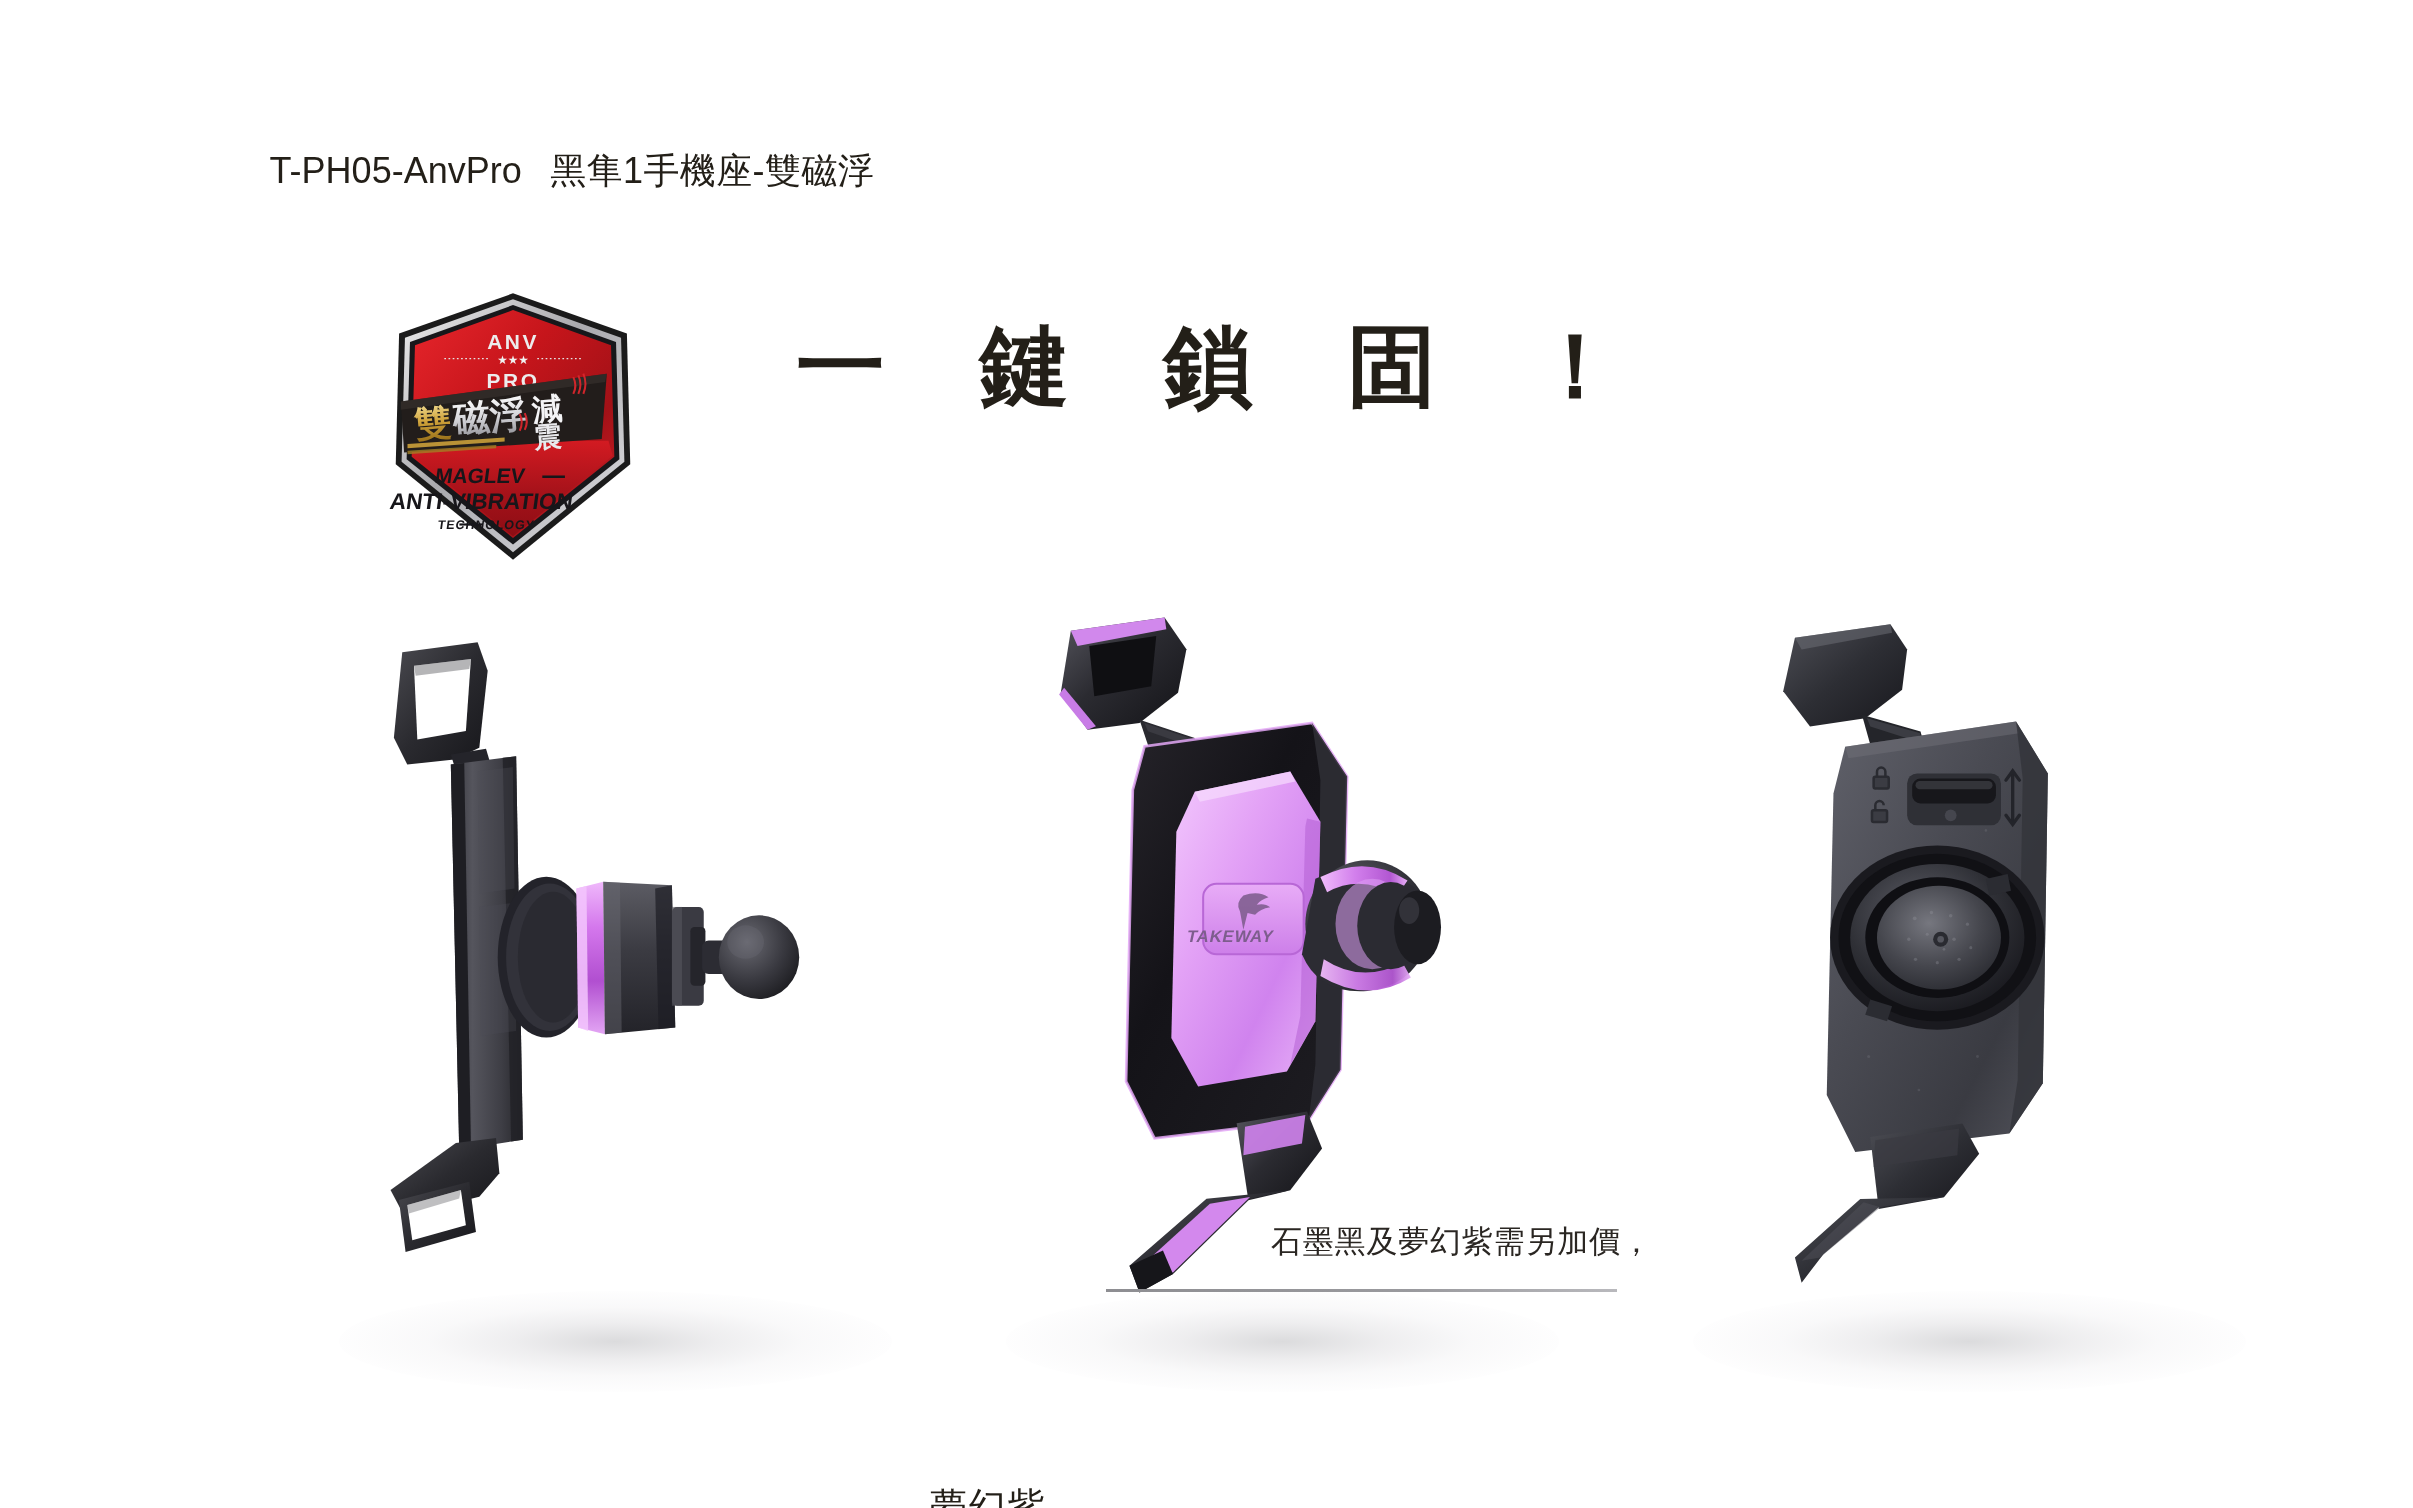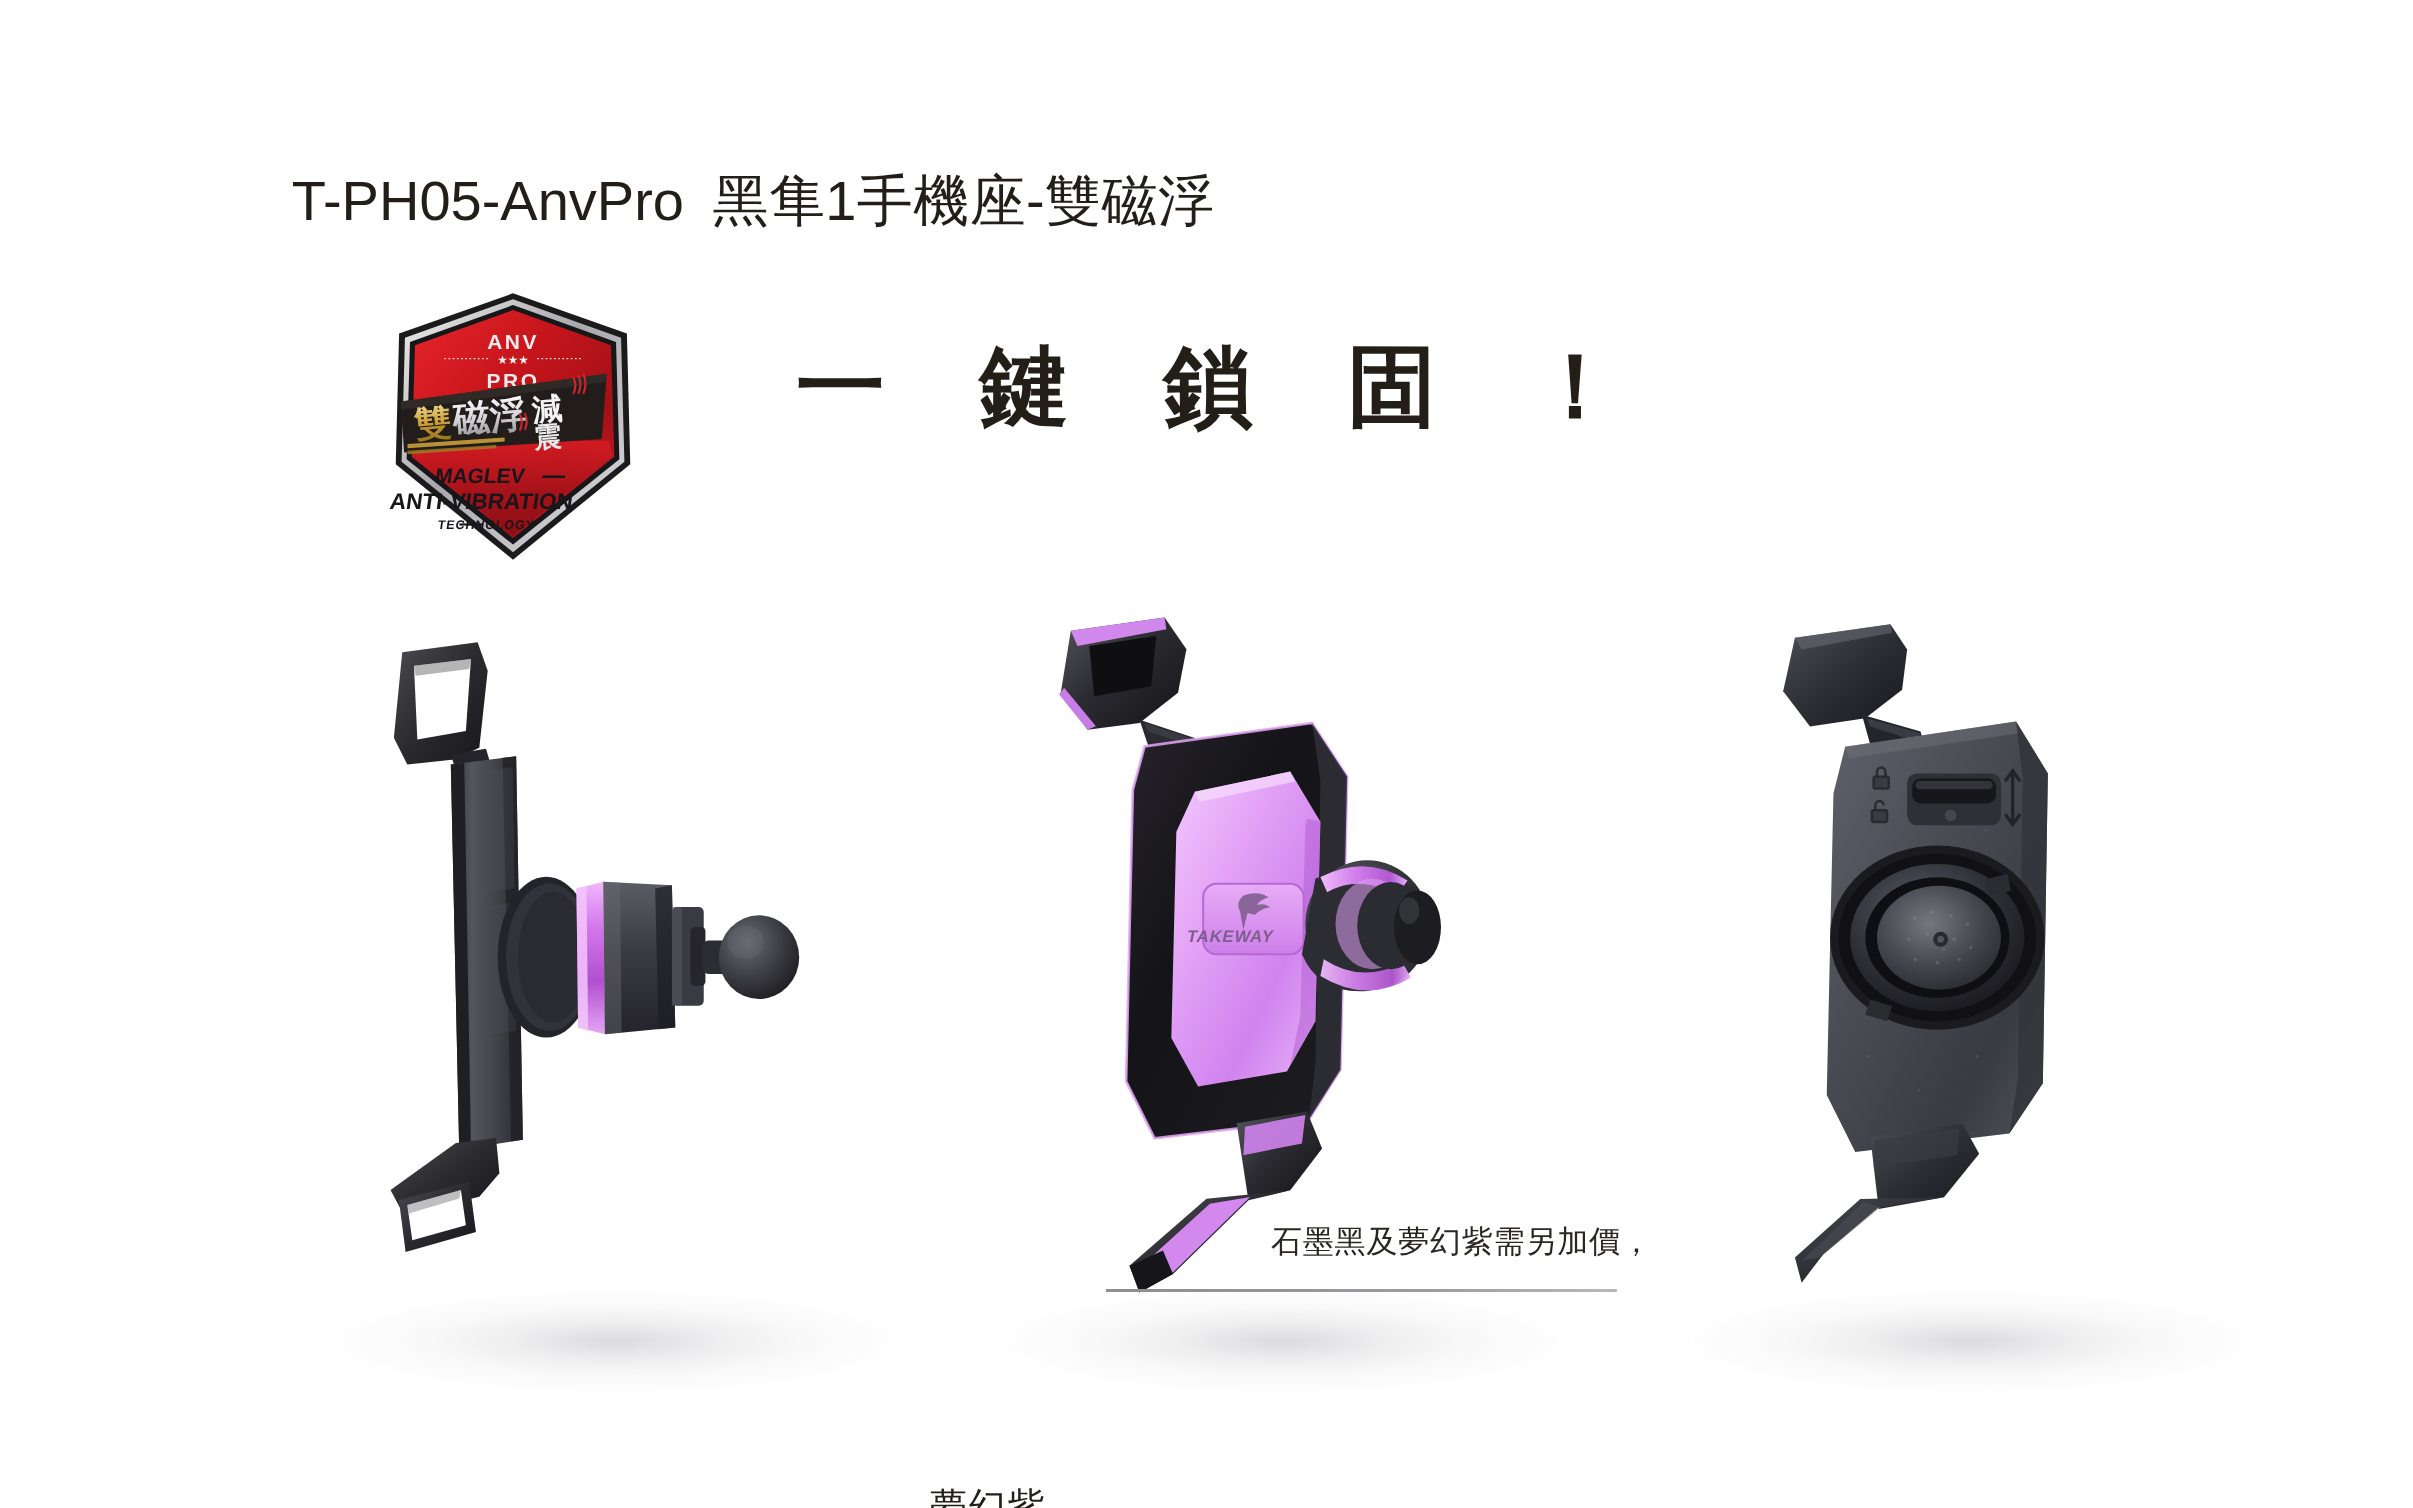--- a/index.html
+++ b/index.html
@@ -8,33 +8,33 @@
     width:2413px;height:1508px;
     font-family:"Liberation Sans","DejaVu Sans",sans-serif;
     color:#231f18;
     overflow:hidden;position:relative;
   }
   .page{position:absolute;inset:0;background:#fff;}
 
   
   .title{
     position:absolute;left:228px;top:117px;
-    font-size:56px;font-weight:400;letter-spacing:0.4px;
+    font-size:36px;font-weight:400;letter-spacing:0.4px;
     color:#231f18;white-space:pre;line-height:1;
   }
   .title .sku{letter-spacing:0px;}
   .title .gap{display:inline-block;width:28.5px;}
 
   
   .badge-wrap{position:absolute;left:379px;top:288px;width:268px;height:277px;}
   .badge-svg{width:100%;height:100%;display:block;}
 
   
   .headline{
-    position:absolute;left:796px;top:334px;
+    position:absolute;left:796px;top:314px;
     font-size:89px;font-weight:700;letter-spacing:35px;
     color:#231f18;line-height:1.18;white-space:nowrap;
   }
 
   
   .stage{position:absolute;left:0;top:587px;width:2413px;height:922px;}
 
   .shadow{
     position:absolute;border-radius:50%;
     background:radial-gradient(ellipse at 50% 50%,

